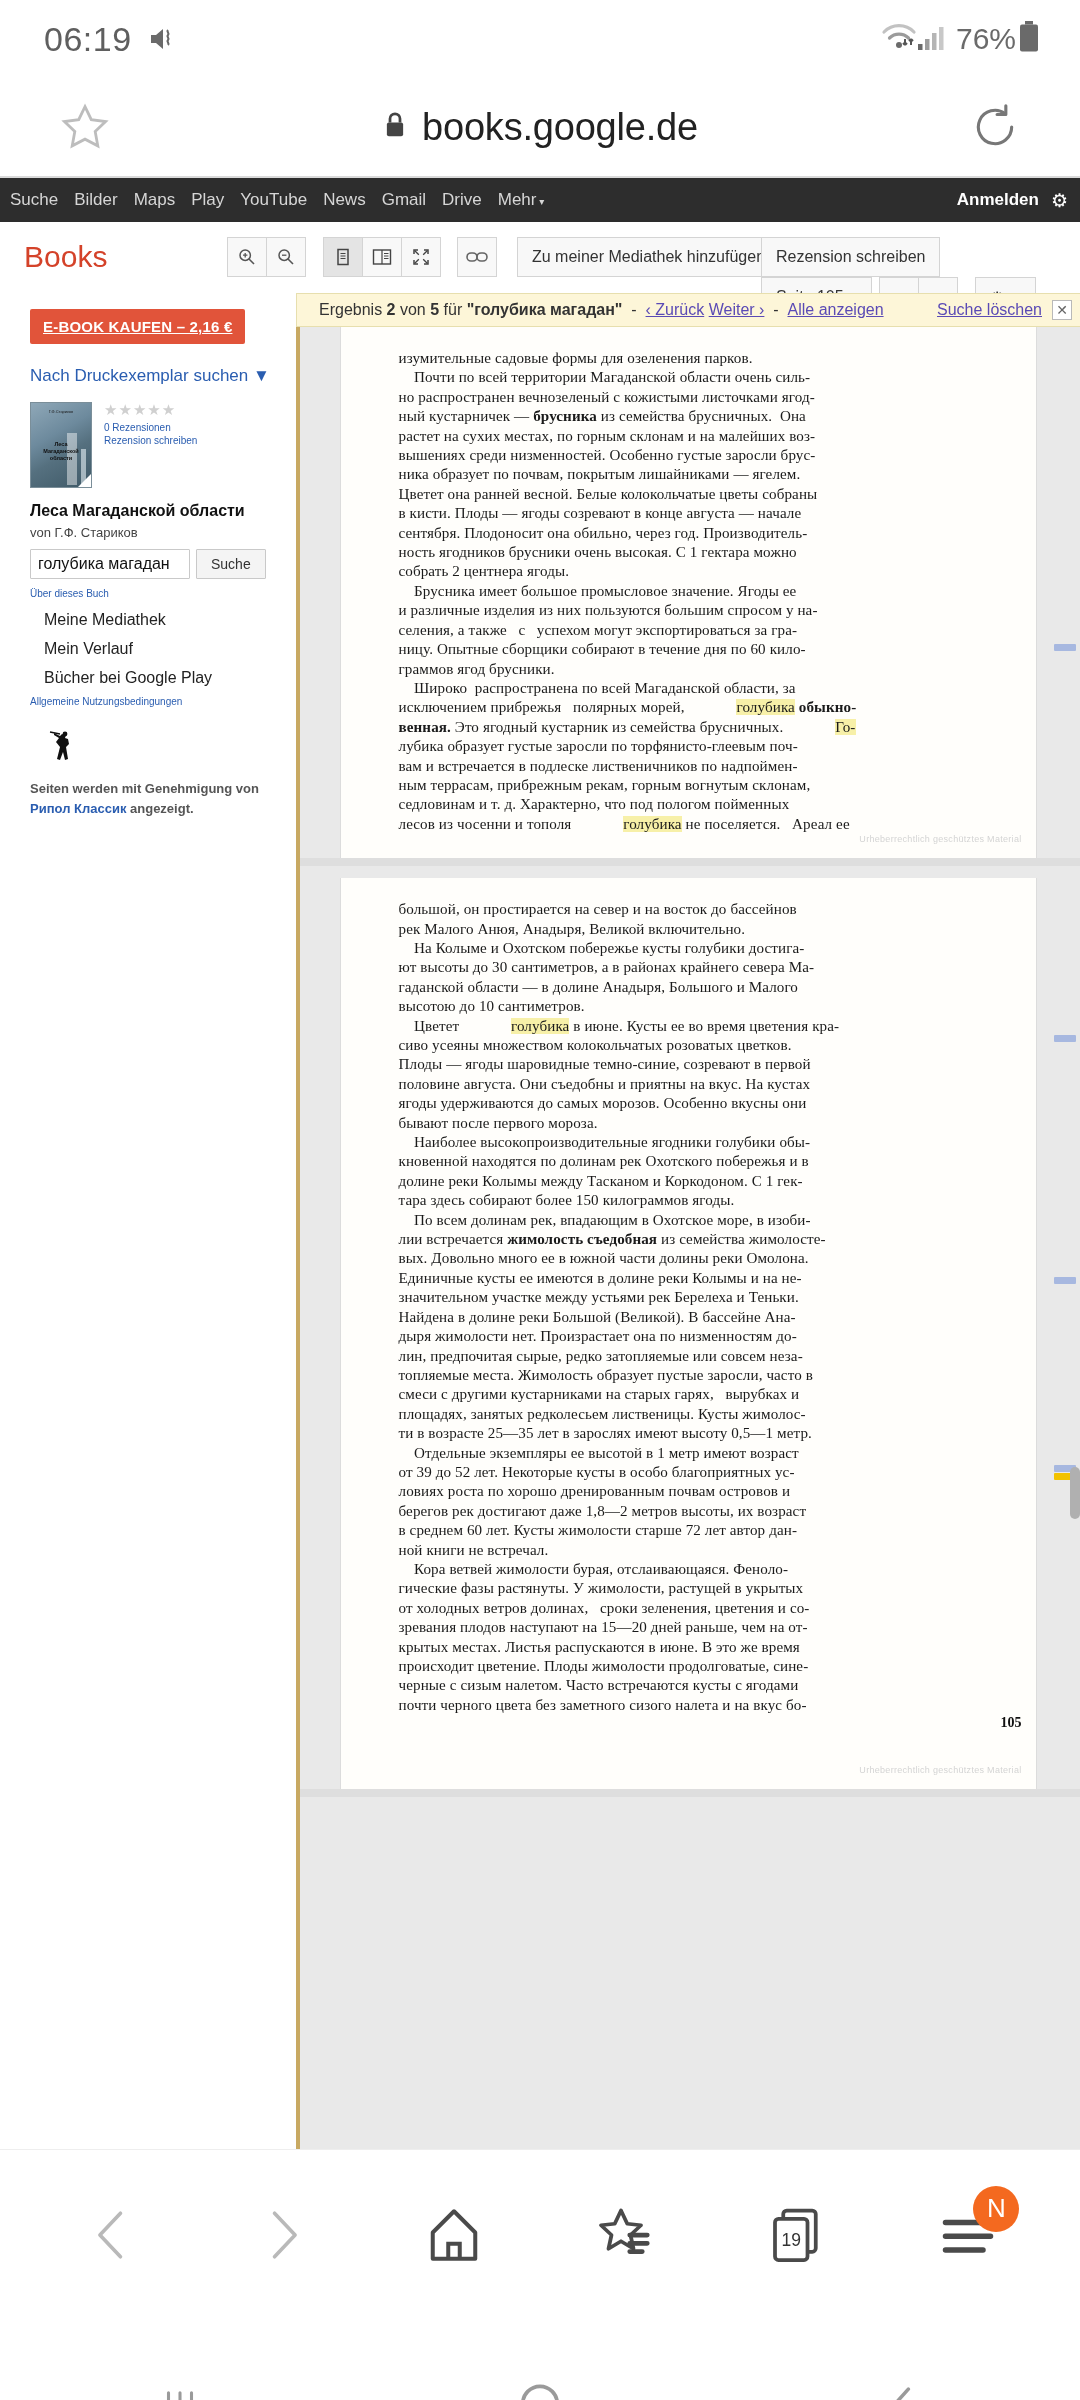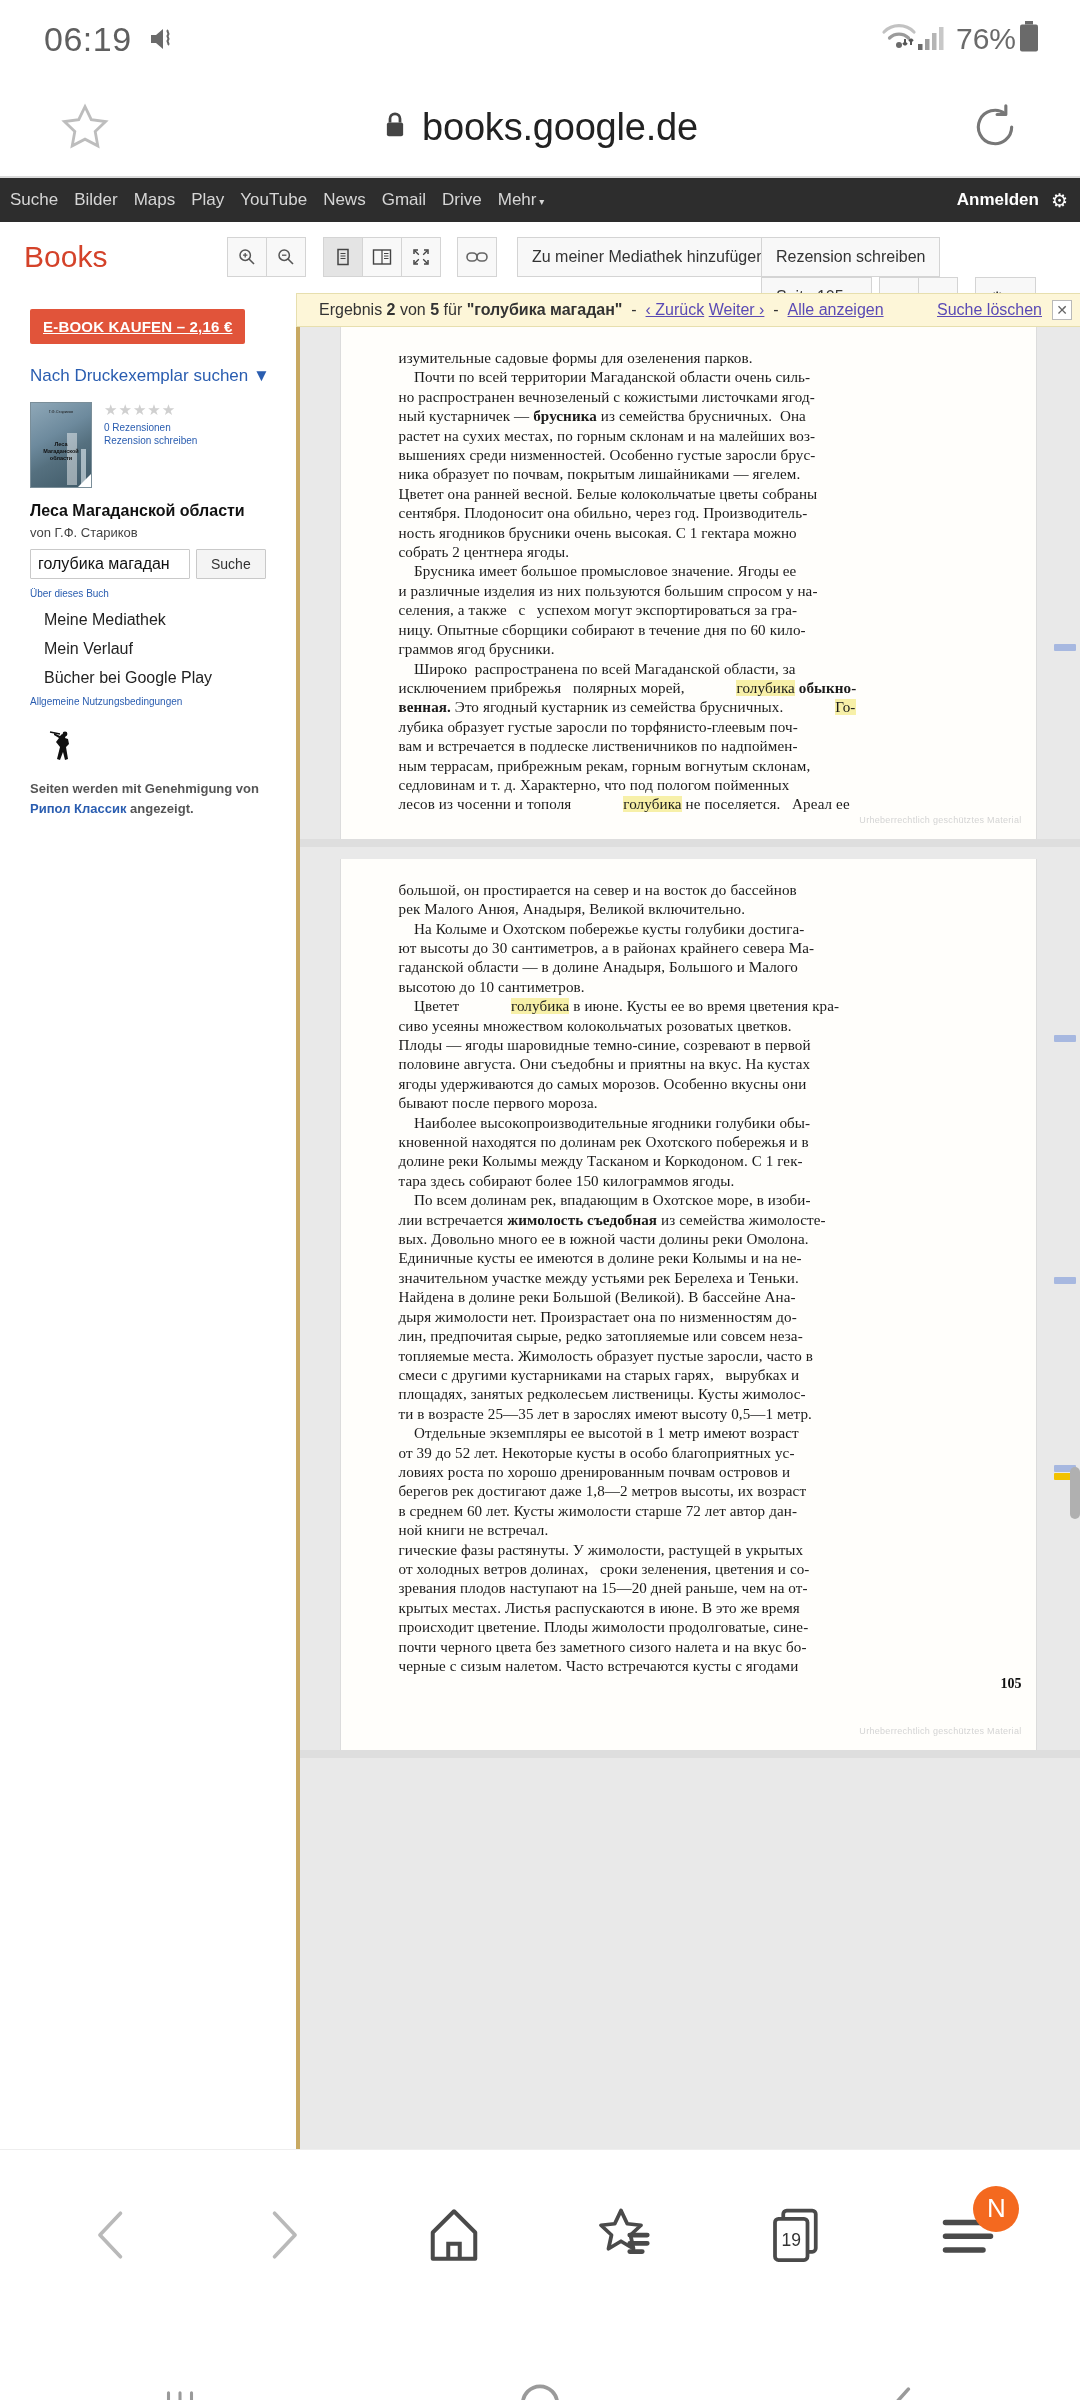--- a/index.html
+++ b/index.html
@@ -440,20 +440,21 @@
     <div class="page" style="padding-bottom:6px;">
       <div class="page-inner" id="page1body">
           <div class="bookline"><span>изумительные садовые формы для озеленения парков.</span></div>
           <div class="bookline"><span>    Почти по всей территории Магаданской области очень силь-</span></div>
           <div class="bookline"><span>но распространен вечнозеленый с кожистыми листочками ягод-</span></div>
           <div class="bookline"><span>ный кустарничек — </span><span class="bold">брусника</span><span> из семейства брусничных.  Она</span></div>
           <div class="bookline"><span>растет на сухих местах, по горным склонам и на малейших воз-</span></div>
           <div class="bookline"><span>вышениях среди низменностей. Особенно густые заросли брус-</span></div>
           <div class="bookline"><span>ника образует по почвам, покрытым лишайниками — ягелем.</span></div>
           <div class="bookline"><span>Цветет она ранней весной. Белые колокольчатые цветы собраны</span></div>
+          <div class="bookline"><span>в кисти. Плоды — ягоды созревают в конце августа — начале</span></div>
           <div class="bookline"><span>сентября. Плодоносит она обильно, через год. Производитель-</span></div>
           <div class="bookline"><span>ность ягодников брусники очень высокая. С 1 гектара можно</span></div>
           <div class="bookline"><span>собрать 2 центнера ягоды.</span></div>
           <div class="bookline"><span>    Брусника имеет большое промысловое значение. Ягоды ее</span></div>
           <div class="bookline"><span>и различные изделия из них пользуются большим спросом у на-</span></div>
           <div class="bookline"><span>селения, а также   с   успехом могут экспортироваться за гра-</span></div>
           <div class="bookline"><span>ницу. Опытные сборщики собирают в течение дня по 60 кило-</span></div>
           <div class="bookline"><span>граммов ягод брусники.</span></div>
           <div class="bookline"><span>    Широко  распространена по всей Магаданской области, за</span></div>
           <div class="bookline"><span>исключением прибрежья   полярных морей, </span><span class="hl">голубика</span><span> </span><span class="bold">обыкно-</span></div>
@@ -501,27 +502,28 @@
           <div class="bookline"><span>топляемые места. Жимолость образует пустые заросли, часто в</span></div>
           <div class="bookline"><span>смеси с другими кустарниками на старых гарях,   вырубках и</span></div>
           <div class="bookline"><span>площадях, занятых редколесьем лиственицы. Кусты жимолос-</span></div>
           <div class="bookline"><span>ти в возрасте 25—35 лет в зарослях имеют высоту 0,5—1 метр.</span></div>
           <div class="bookline"><span>    Отдельные экземпляры ее высотой в 1 метр имеют возраст</span></div>
           <div class="bookline"><span>от 39 до 52 лет. Некоторые кусты в особо благоприятных ус-</span></div>
           <div class="bookline"><span>ловиях роста по хорошо дренированным почвам островов и</span></div>
           <div class="bookline"><span>берегов рек достигают даже 1,8—2 метров высоты, их возраст</span></div>
           <div class="bookline"><span>в среднем 60 лет. Кусты жимолости старше 72 лет автор дан-</span></div>
           <div class="bookline"><span>ной книги не встречал.</span></div>
+          <div class="bookline"><span>    Кора ветвей жимолости бурая, отслаивающаяся. Феноло-</span></div>
           <div class="bookline"><span>гические фазы растянуты. У жимолости, растущей в укрытых</span></div>
           <div class="bookline"><span>от холодных ветров долинах,   сроки зеленения, цветения и со-</span></div>
           <div class="bookline"><span>зревания плодов наступают на 15—20 дней раньше, чем на от-</span></div>
           <div class="bookline"><span>крытых местах. Листья распускаются в июне. В это же время</span></div>
           <div class="bookline"><span>происходит цветение. Плоды жимолости продолговатые, сине-</span></div>
+          <div class="bookline"><span>черные с сизым налетом. Часто встречаются кусты с ягодами</span></div>
           <div class="bookline"><span>почти черного цвета без заметного сизого налета и на вкус бо-</span></div>
-          <div class="bookline"><span>черные с сизым налетом. Часто встречаются кусты с ягодами</span></div>
         </div>
       <div class="pagenum">105</div>
       <div style="height:34px"></div>
       <div class="watermark">Urheberrechtlich geschütztes Material</div>
       <div style="height:8px"></div>
     </div>
 
     <div class="page-gap">
       <div class="page-gap-bar"></div>
     </div>

